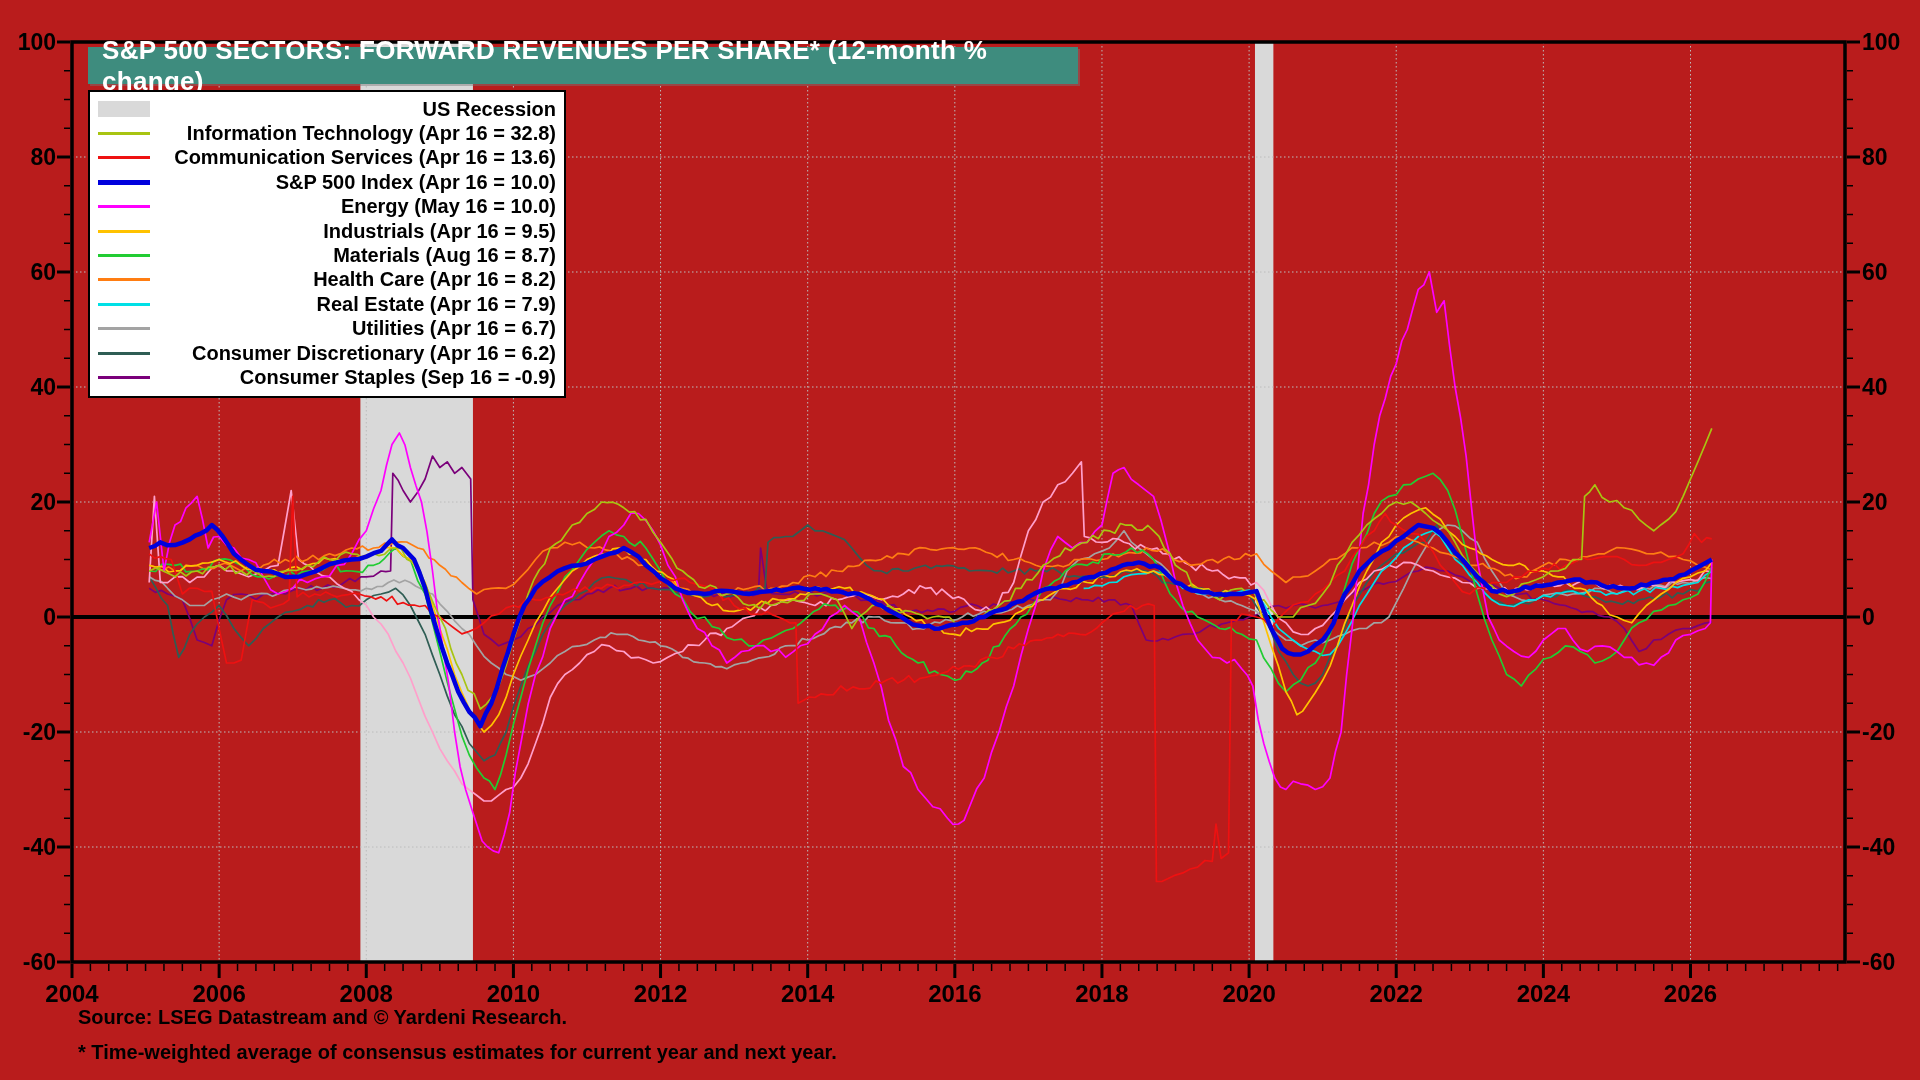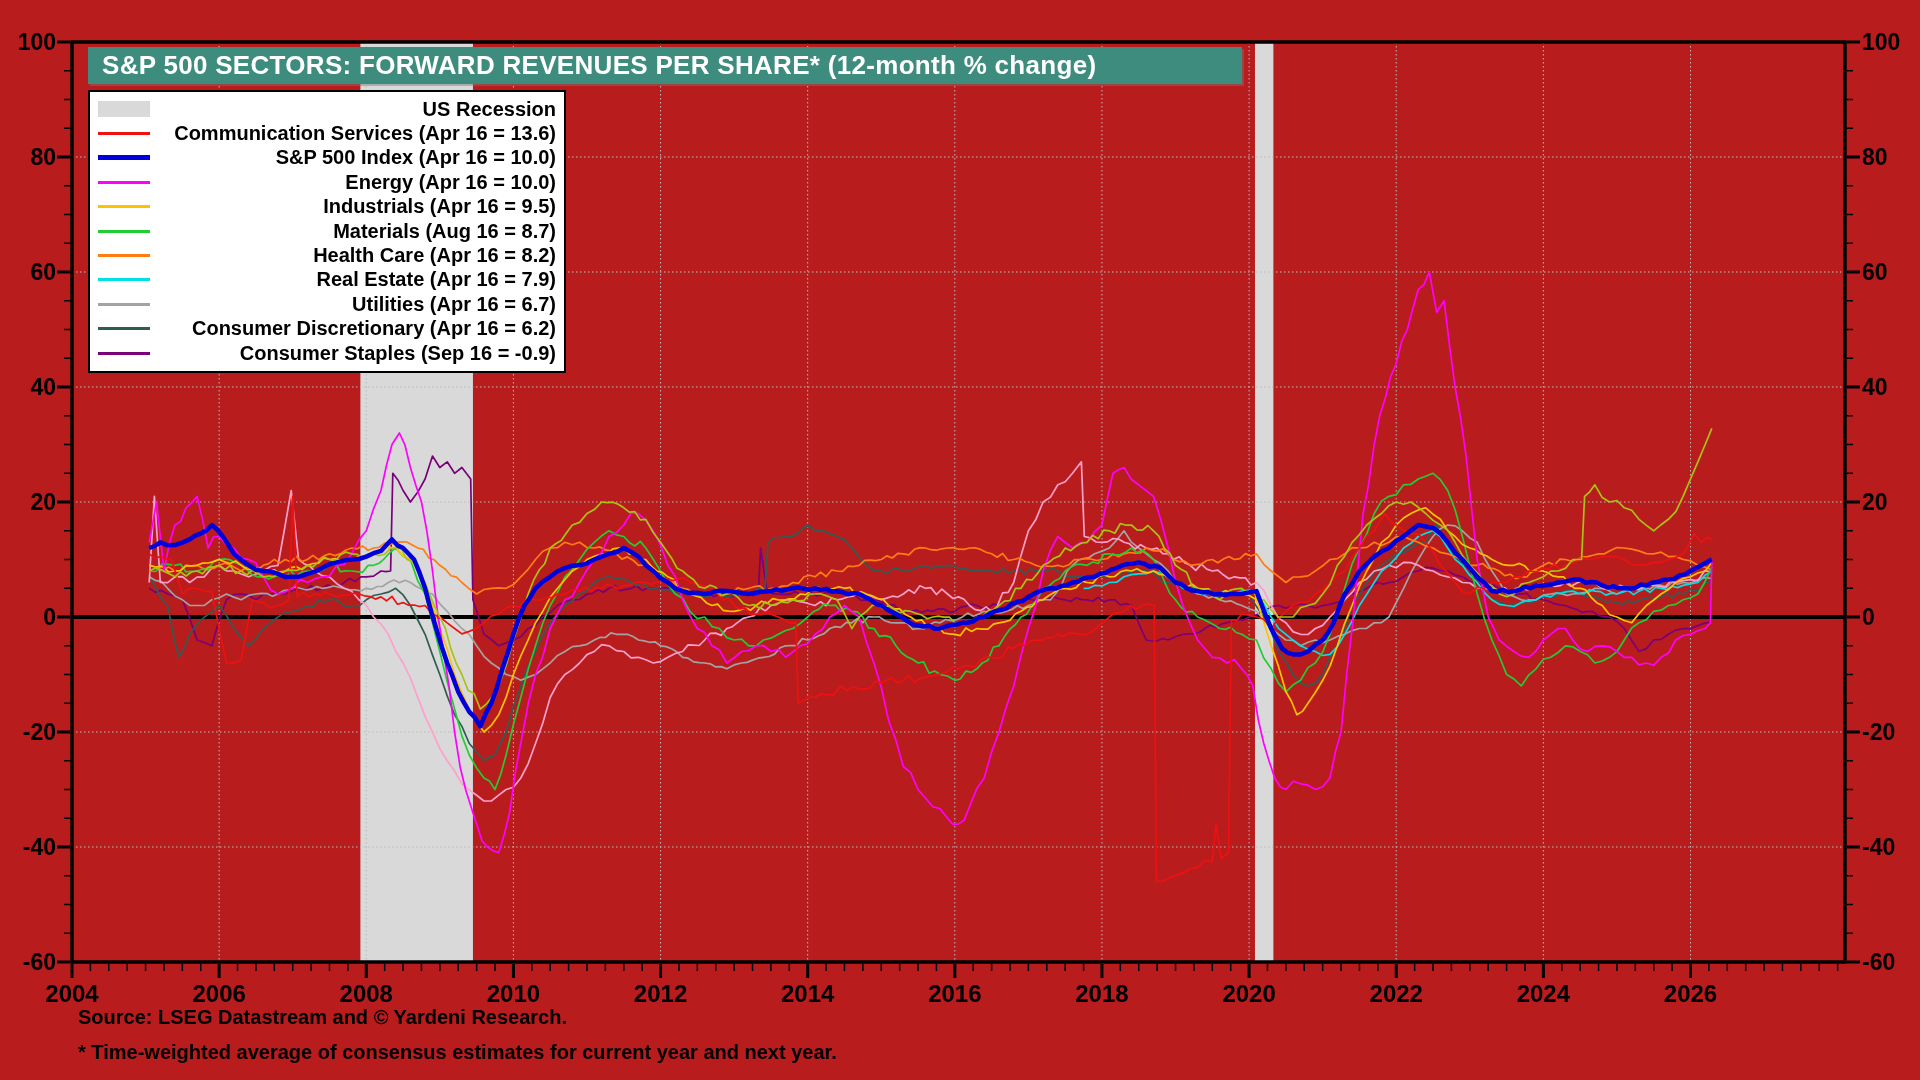--- a/index.html
+++ b/index.html
@@ -1,19 +1,19 @@
 <!DOCTYPE html>
 <html><head>
 <meta charset="utf-8">
 <style>
   html,body{margin:0;padding:0;background:#ffffff;}
   #page{position:relative;width:1920px;height:1080px;background:#b91c1c;overflow:hidden;
         font-family:"Liberation Sans",sans-serif;}
   #chart-svg{position:absolute;left:0;top:0;}
-  .title-banner{position:absolute;left:88px;top:47px;width:1154px;height:37px;
+  .title-banner{position:absolute;left:88px;top:47px;width:990px;height:37px;
     display:flex;align-items:center;padding-left:14px;box-sizing:border-box;
     color:#ffffff;font-size:26px;font-weight:bold;letter-spacing:0.3px;
     box-shadow:2px 2px 0 rgba(120,120,120,0.45);}
   .legend-box{position:absolute;left:88px;top:90px;width:478px;
     background:#ffffff;border:2.5px solid #000;box-sizing:border-box;
     padding:5px 8px 6px 8px;}
   .legend-row{display:flex;align-items:center;height:24.4px;justify-content:space-between;}
   .legend-swatch{width:52px;flex:0 0 52px;margin-right:11px;}
   .legend-label{font-size:20px;font-weight:bold;color:#000;white-space:nowrap;}
   .footer-text{position:absolute;left:78px;color:#000;font-size:20px;font-weight:bold;}
@@ -269,30 +269,34 @@
   <div class="title-banner" id="title-banner" style="background: rgb(62, 140, 126);">
     <span>S&amp;P 500 SECTORS: FORWARD REVENUES PER SHARE* (12-month % change)</span>
   </div>
 
   <div class="legend-box" id="legend-box">
       <div class="legend-row">
         <div class="legend-swatch" style="height: 16px; background: rgb(217, 217, 217);"></div>
         <span class="legend-label">US Recession</span>
       </div>
       <div class="legend-row">
+        <div class="legend-swatch" style="height: 3px; background: rgb(168, 196, 18);"></div>
+        <span class="legend-label">Information Technology (Apr 16 = 32.8)</span>
+      </div>
+      <div class="legend-row">
         <div class="legend-swatch" style="height: 3px; background: rgb(238, 17, 17);"></div>
         <span class="legend-label">Communication Services (Apr 16 = 13.6)</span>
       </div>
       <div class="legend-row">
         <div class="legend-swatch" style="height: 5px; background: rgb(0, 0, 221);"></div>
         <span class="legend-label">S&amp;P 500 Index (Apr 16 = 10.0)</span>
       </div>
       <div class="legend-row">
         <div class="legend-swatch" style="height: 3px; background: rgb(255, 0, 255);"></div>
-        <span class="legend-label">Energy (Apr 16 = 10.0)</span>
+        <span class="legend-label">Energy (May 16 = 10.0)</span>
       </div>
       <div class="legend-row">
         <div class="legend-swatch" style="height: 3px; background: rgb(255, 194, 0);"></div>
         <span class="legend-label">Industrials (Apr 16 = 9.5)</span>
       </div>
       <div class="legend-row">
         <div class="legend-swatch" style="height: 3px; background: rgb(34, 204, 51);"></div>
         <span class="legend-label">Materials (Aug 16 = 8.7)</span>
       </div>
       <div class="legend-row">

